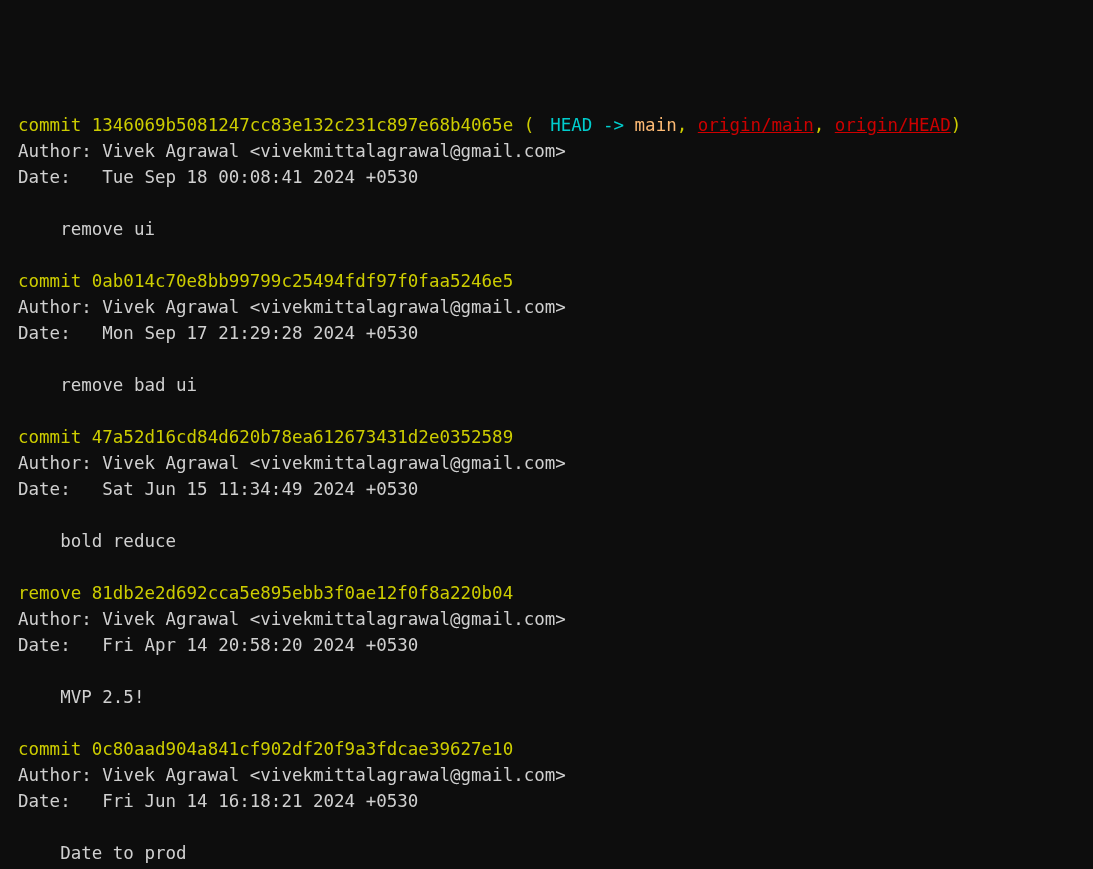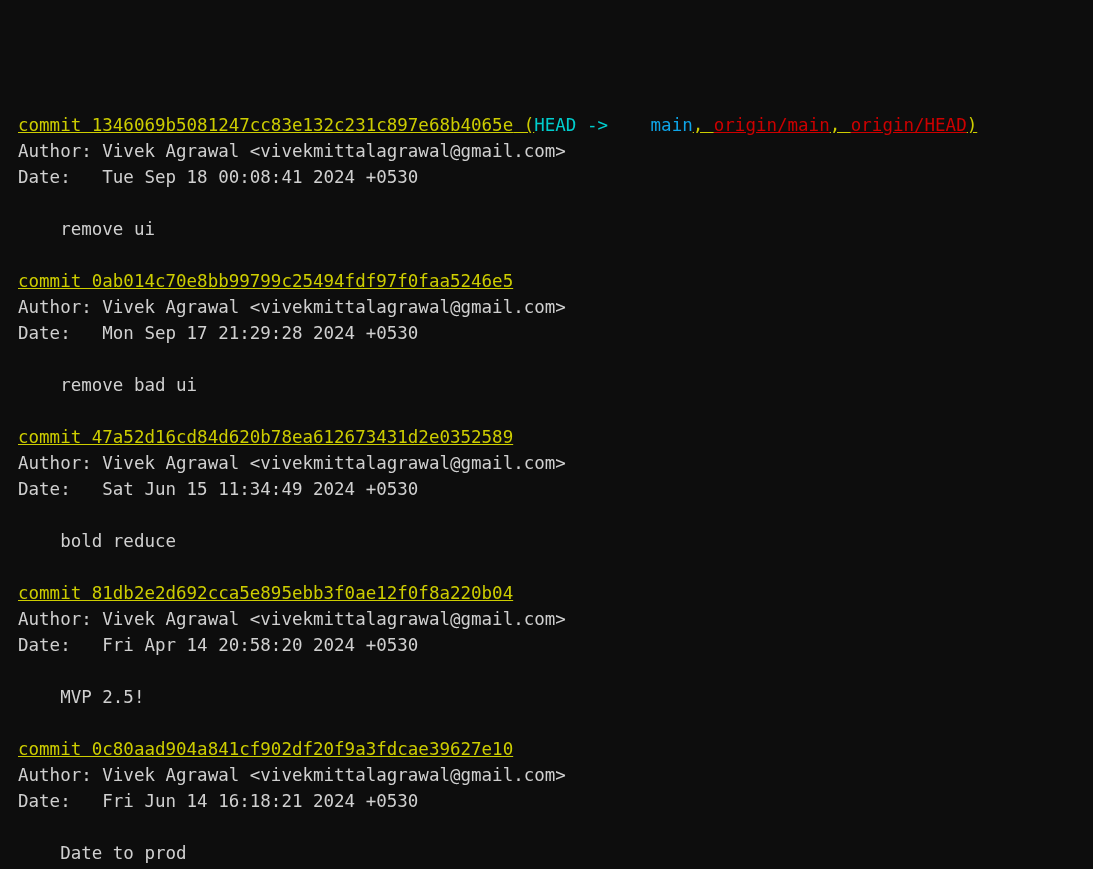--- a/index.html
+++ b/index.html
@@ -8,23 +8,23 @@
     color: #d0d0d0;
     font-family: "DejaVu Sans Mono", "Liberation Mono", Menlo, Consolas, monospace;
     font-size: 17.5px;
     line-height: 26px;
     width: 1093px;
     height: 869px;
     overflow: hidden;
     padding: 8px 18px 0 18px;
     white-space: pre;
   }
-  .yellow { color: #cdcd00; text-decoration: underline; }
-  .cyan   { color: #00cdcd; }
-  .green  { color: #0ea5e9; margin-left: 32px; }
+  .yellow { color: #cdcd00; }
+  .cyan   { color: #00cdcd; margin-left: 16px; }
+  .green  { color: #fdba74; }
   .red    { color: #cd0000; text-decoration: underline; }
   #git-log { display: block; }
 </style>
 </head>
 <body>
 
 
 
 <div id="git-log"><span class="yellow">commit 1346069b5081247cc83e132c231c897e68b4065e</span><span class="yellow"> (</span><span class="cyan">HEAD -&gt; </span><span class="green">main</span><span class="yellow">, </span><span class="red">origin/main</span><span class="yellow">, </span><span class="red">origin/HEAD</span><span class="yellow">)</span>
 <span>Author: Vivek Agrawal &lt;vivekmittalagrawal@gmail.com&gt;</span>
@@ -37,21 +37,21 @@
 <span>Date:   Mon Sep 17 21:29:28 2024 +0530</span>
 
 <span>    remove bad ui</span>
 
 <span class="yellow">commit 47a52d16cd84d620b78ea612673431d2e0352589</span>
 <span>Author: Vivek Agrawal &lt;vivekmittalagrawal@gmail.com&gt;</span>
 <span>Date:   Sat Jun 15 11:34:49 2024 +0530</span>
 
 <span>    bold reduce</span>
 
-<span class="yellow">commit 81db2e2d692cca5e895ebb3f0ae12f0f8a220b04</span>
+<span class="yellow">remove 81db2e2d692cca5e895ebb3f0ae12f0f8a220b04</span>
 <span>Author: Vivek Agrawal &lt;vivekmittalagrawal@gmail.com&gt;</span>
 <span>Date:   Fri Apr 14 20:58:20 2024 +0530</span>
 
 <span>    MVP 2.5!</span>
 
 <span class="yellow">commit 0c80aad904a841cf902df20f9a3fdcae39627e10</span>
 <span>Author: Vivek Agrawal &lt;vivekmittalagrawal@gmail.com&gt;</span>
 <span>Date:   Fri Jun 14 16:18:21 2024 +0530</span>
 
 <span>    Date to prod</span>

